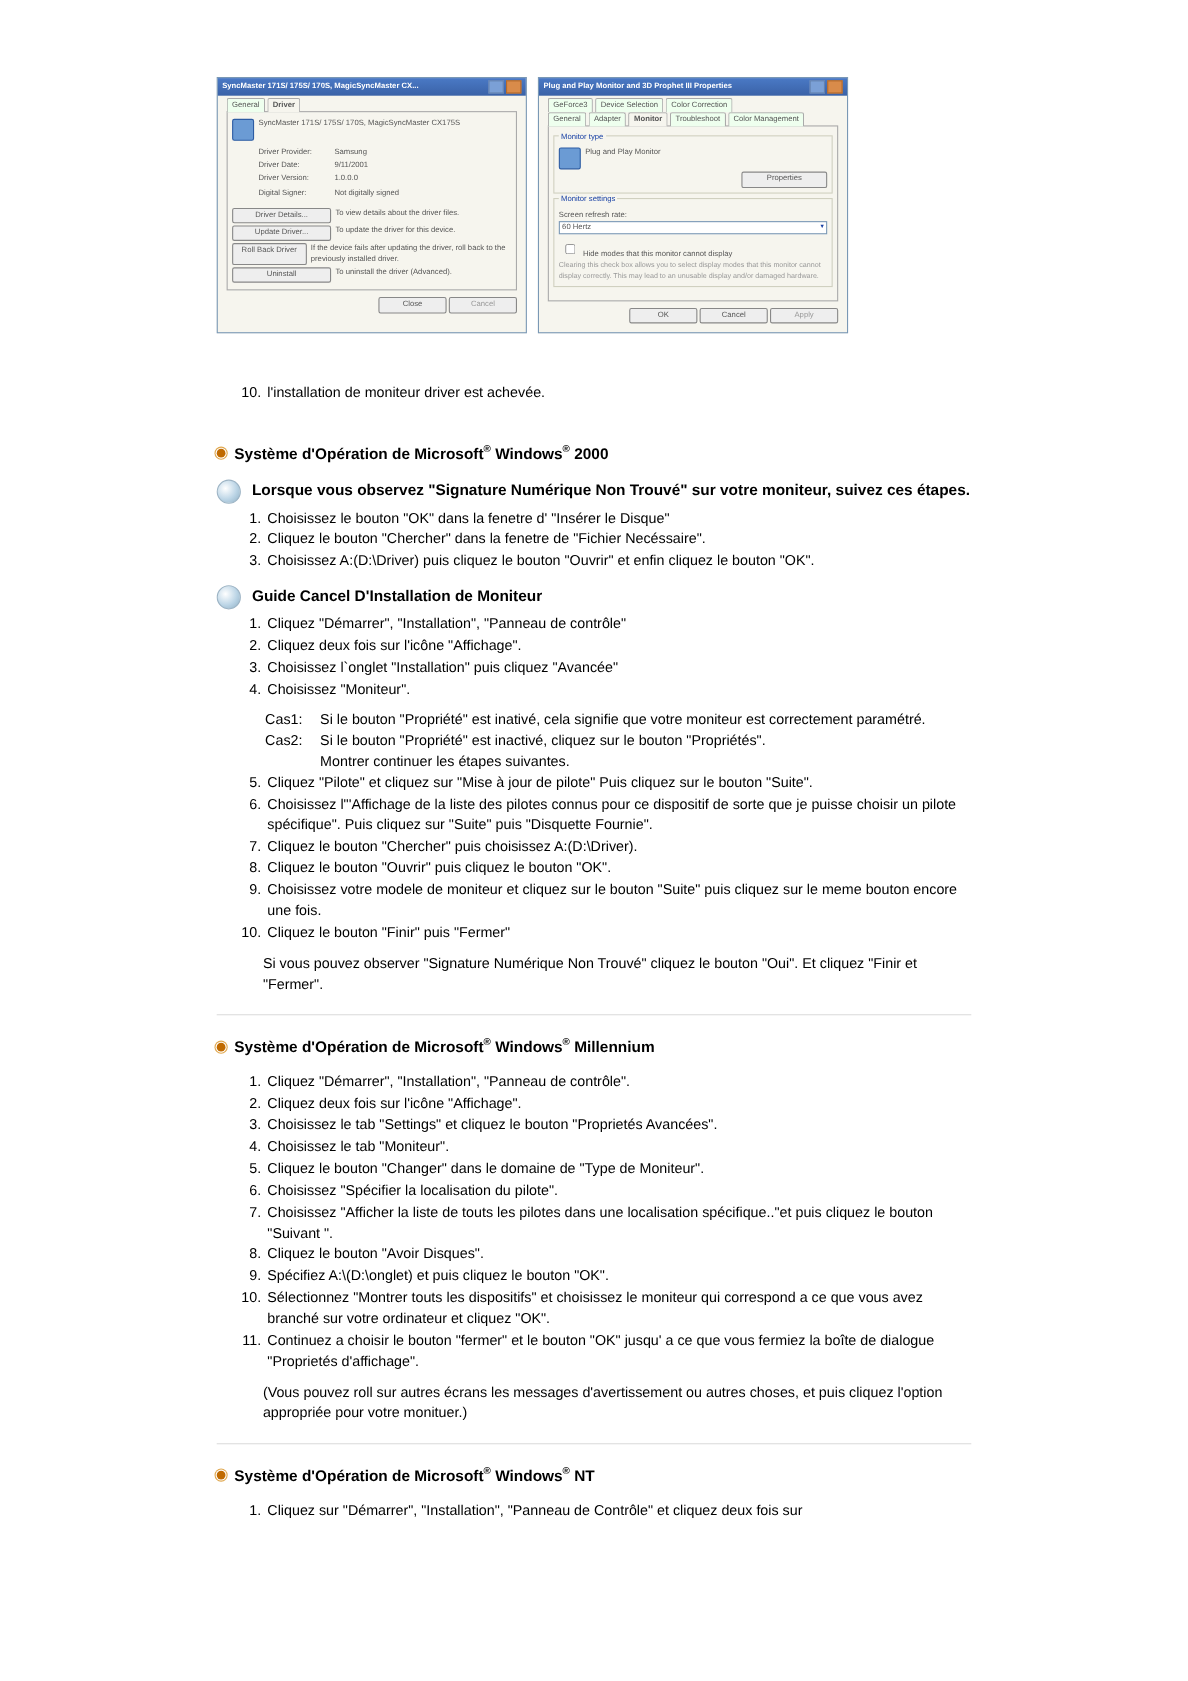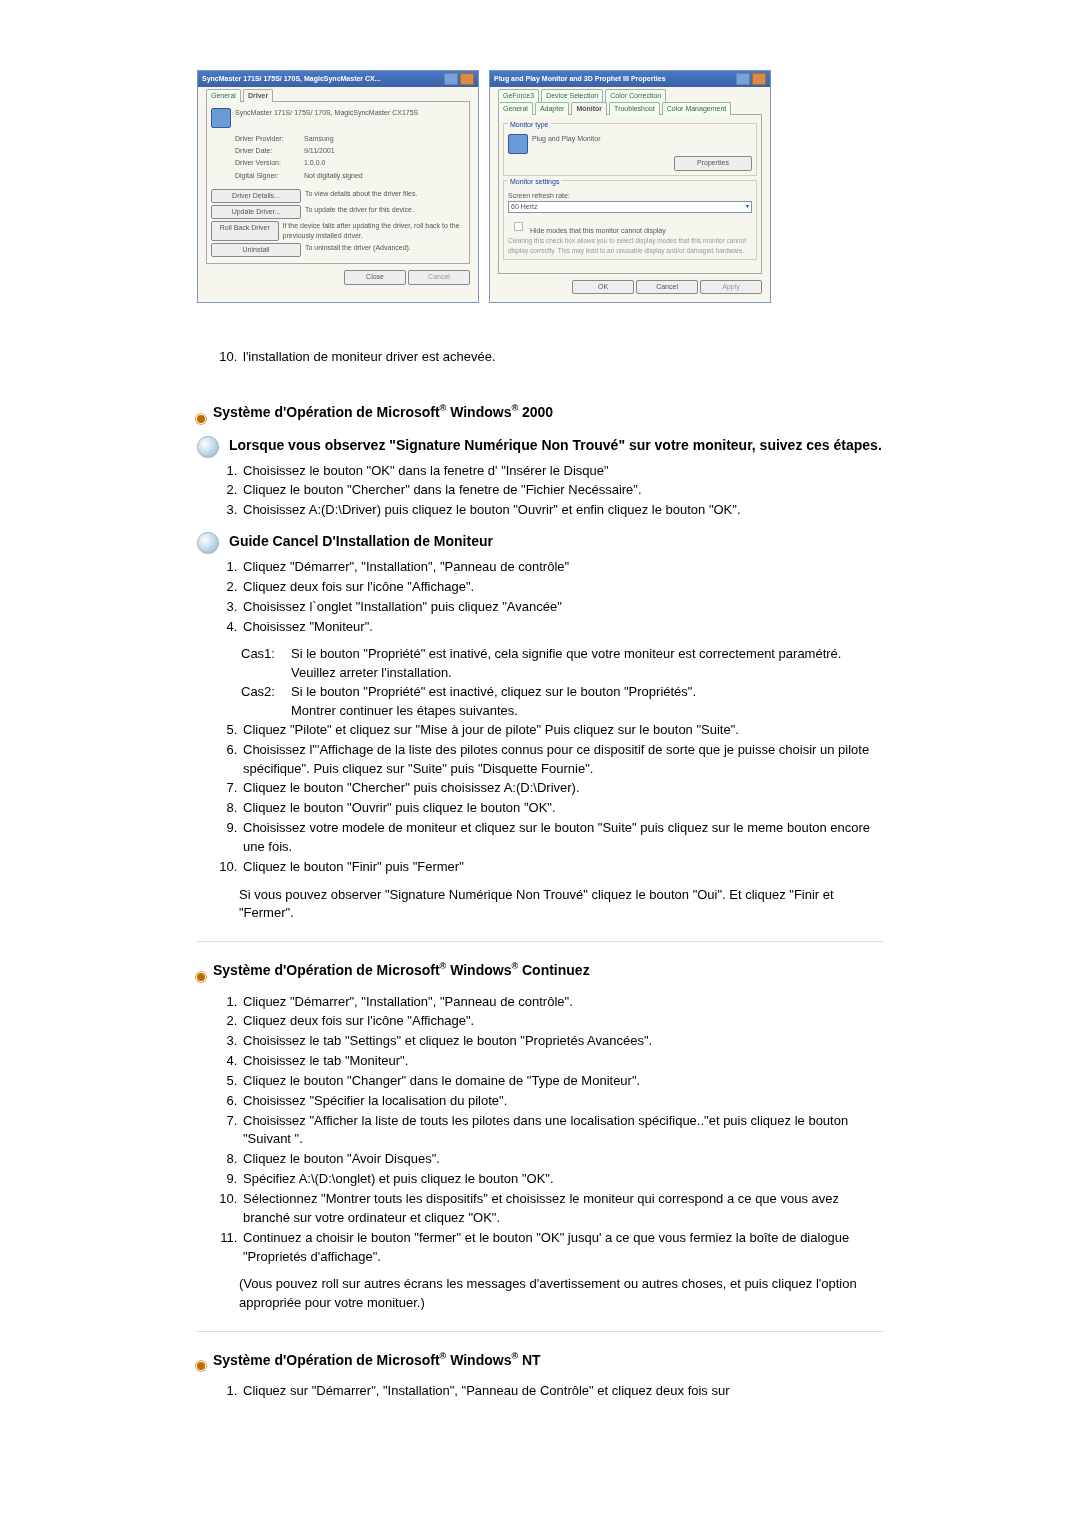--- a/index.html
+++ b/index.html
@@ -108,21 +108,21 @@
   ol.step-list.top { margin-bottom: 34px;}
   ol.step-list> li {
     padding: 0 0 1px 2px;
   }
   .section-hdr {
     font-weight: bold;
     color: #000;
     font-size: 14px;
     margin: 16px 0 12px 0;
     display: flex;
-    align-items: flex-end;
+    align-items: center;
     gap: 8px;
   }
   .section-hdr .bullet {
     width: 8px; height: 8px;
     border-radius: 50%;
     background: #c06a00;
     box-shadow: 0 0 0 1px #fff, 0 0 0 2px #e0a850;
     display:inline-block;
     flex: none;
   }
@@ -303,24 +303,20 @@
     <li>Cliquez deux fois sur l'icône "Affichage".</li>
     <li>Choisissez l`onglet "Installation" puis cliquez "Avancée"</li>
     <li>Choisissez "Moniteur".</li>
   </ol>
   <div class="case-block">
     <div class="case-line">
         <span class="case-lbl">Cas1:</span>
         <span>Si le bouton "Propriété" est inativé, cela signifie que votre moniteur est correctement paramétré.</span>
       </div>
     <div class="case-line">
-        <span class="case-lbl"></span>
-        <span>Veuillez arreter l'installation.</span>
-      </div>
-    <div class="case-line">
         <span class="case-lbl">Cas2:</span>
         <span>Si le bouton "Propriété" est inactivé, cliquez sur le bouton "Propriétés".</span>
       </div>
     <div class="case-line">
         <span class="case-lbl"></span>
         <span>Montrer continuer les étapes suivantes.</span>
       </div>
   </div>
   <ol class="step-list" start="5">
     <li>Cliquez "Pilote" et cliquez sur "Mise à jour de pilote" Puis cliquez sur le bouton "Suite".</li>
@@ -330,21 +326,21 @@
     <li>Choisissez votre modele de moniteur et cliquez sur le bouton "Suite" puis cliquez sur le meme bouton encore une fois.</li>
     <li>Cliquez le bouton "Finir" puis "Fermer"</li>
   </ol>
   <div class="note">Si vous pouvez observer "Signature Numérique Non Trouvé" cliquez le bouton "Oui". Et cliquez "Finir et "Fermer".</div>
 
   <hr class="sep">
 
   <div class="section-hdr">
     <span class="bullet"></span>
     <span>
-      <span>Système d'Opération de Microsoft</span><sup class="reg">®</sup><span> Windows</span><sup class="reg">®</sup><span> Continuez</span>
+      <span>Système d'Opération de Microsoft</span><sup class="reg">®</sup><span> Windows</span><sup class="reg">®</sup><span> Millennium</span>
     </span>
   </div>
   <ol class="step-list">
     <li>Cliquez "Démarrer", "Installation", "Panneau de contrôle".</li>
     <li>Cliquez deux fois sur l'icône "Affichage".</li>
     <li>Choisissez le tab "Settings" et cliquez le bouton "Proprietés Avancées".</li>
     <li>Choisissez le tab "Moniteur".</li>
     <li>Cliquez le bouton "Changer" dans le domaine de "Type de Moniteur".</li>
     <li>Choisissez "Spécifier la localisation du pilote".</li>
     <li>Choisissez "Afficher la liste de touts les pilotes dans une localisation spécifique.."et puis cliquez le bouton "Suivant ".</li>

